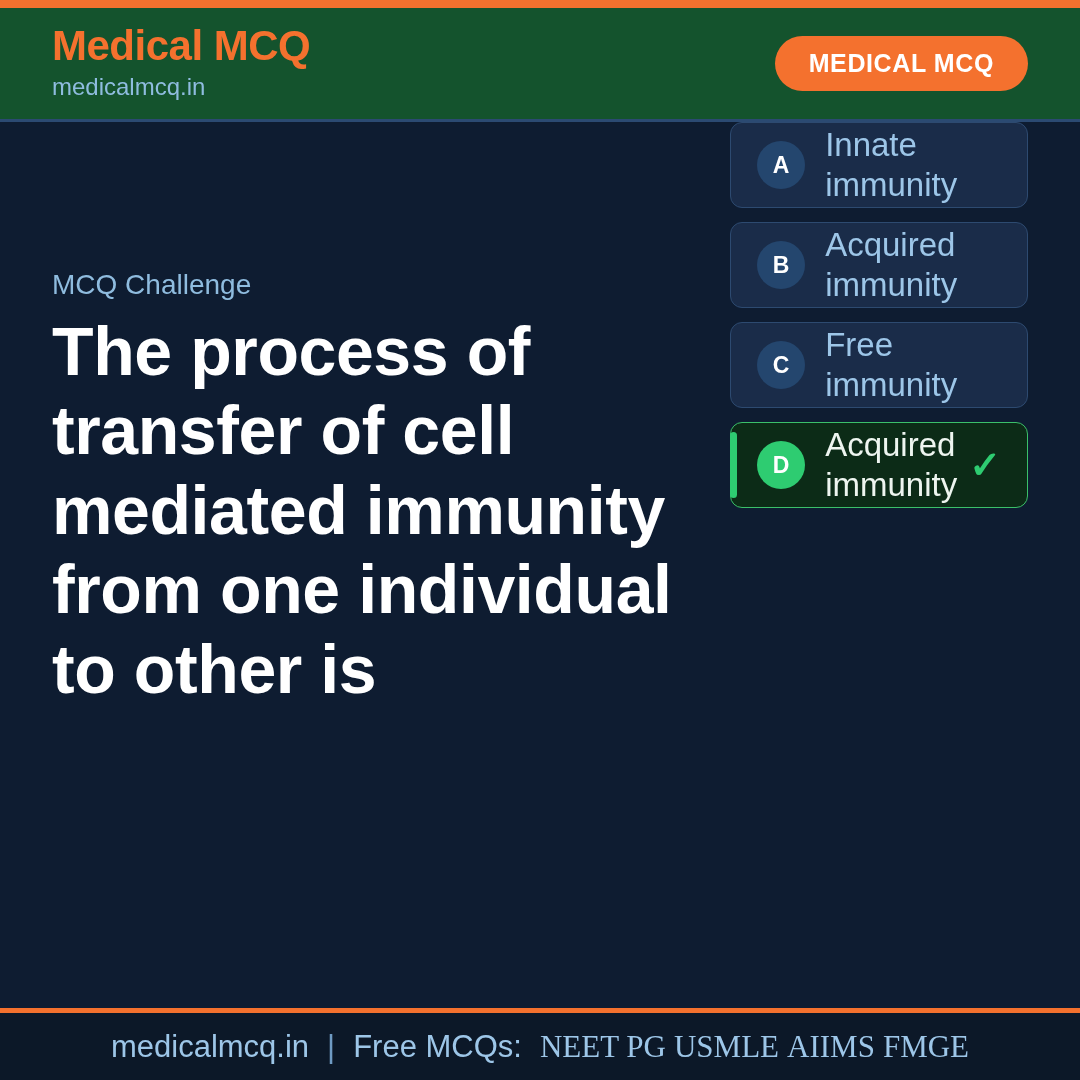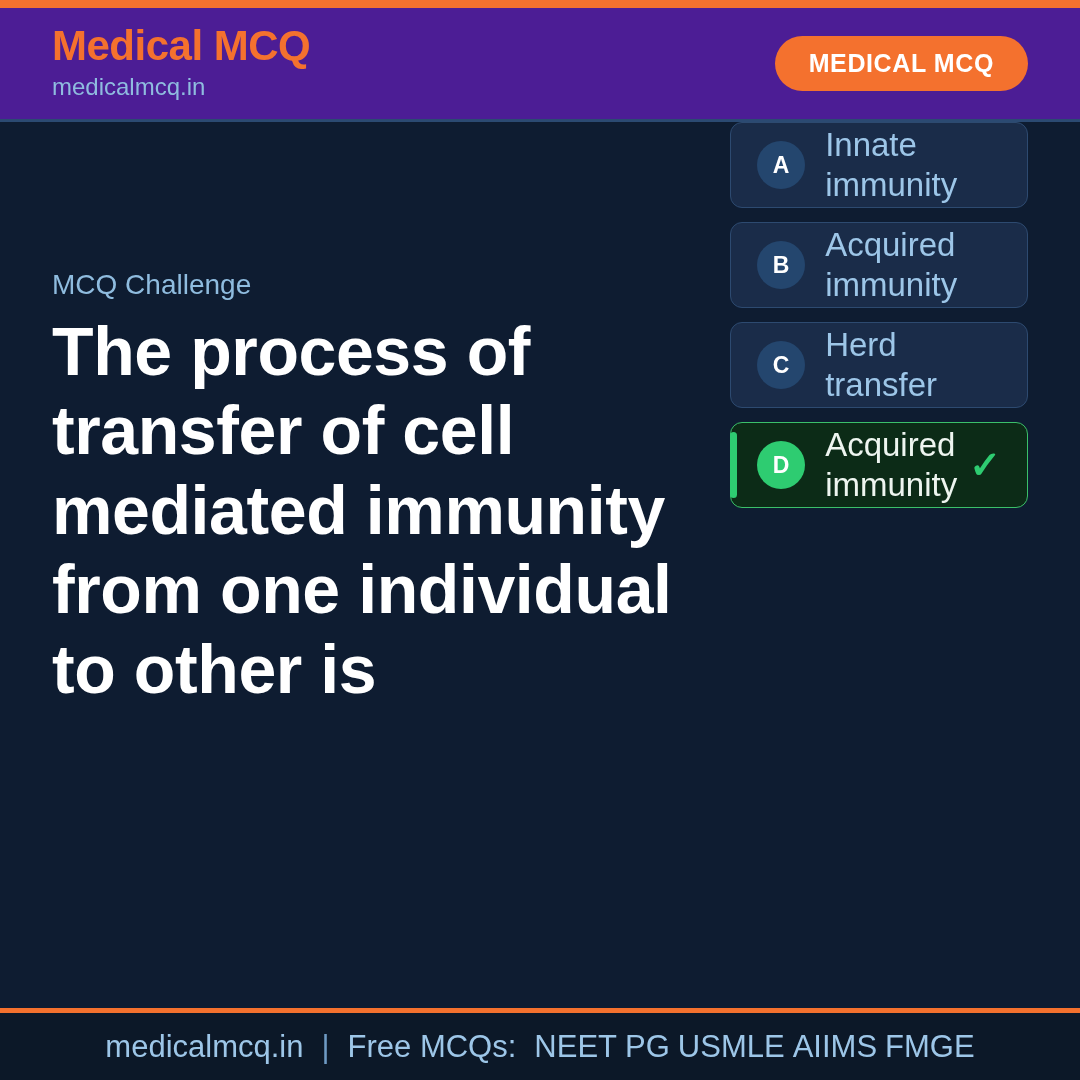--- a/index.html
+++ b/index.html
@@ -27,21 +27,21 @@
     height: 8px;
     width: 100%;
     background: #f4712e;
     flex: 0 0 auto;
   }
 
   
   .header {
     flex: 0 0 auto;
     height: 114px;
-    background: #4c1d95;
+    background: #14532d;
     border-bottom: 3px solid #2c4straight;
     border-bottom: 3px solid #2c4straight;
     border-bottom: 3px solid #2b4straight;
     border-bottom: 3px solid #2b4a72;
     display: flex;
     align-items: center;
     justify-content: space-between;
     padding: 0 52px;
     position: relative;
   }
@@ -214,20 +214,21 @@
     white-space: nowrap;
   }
 
   .footer-sep {
     color: #6f9bc4;
   }
 
   .footer-tags {
     display: flex;
     gap: 8px;
+    font-family: Liberation Serif, serif;
   }
 </style>
 </head>
 <body>
 
 <div class="page">
 
   <div class="top-accent"></div>
 
   <div class="header">
@@ -256,21 +257,21 @@
       </div>
 
       <div class="option">
         <div class="opt-badge">B</div>
         <div class="opt-text">Acquired immunity</div>
         <div class="opt-check"></div>
       </div>
 
       <div class="option">
         <div class="opt-badge">C</div>
-        <div class="opt-text">Herd transfer</div>
+        <div class="opt-text">Free immunity</div>
         <div class="opt-check"></div>
       </div>
 
       <div class="option correct">
         <div class="accent-bar"></div>
         <div class="opt-badge">D</div>
         <div class="opt-text">Acquired immunity</div>
         <div class="opt-check">✓</div>
       </div>
 

